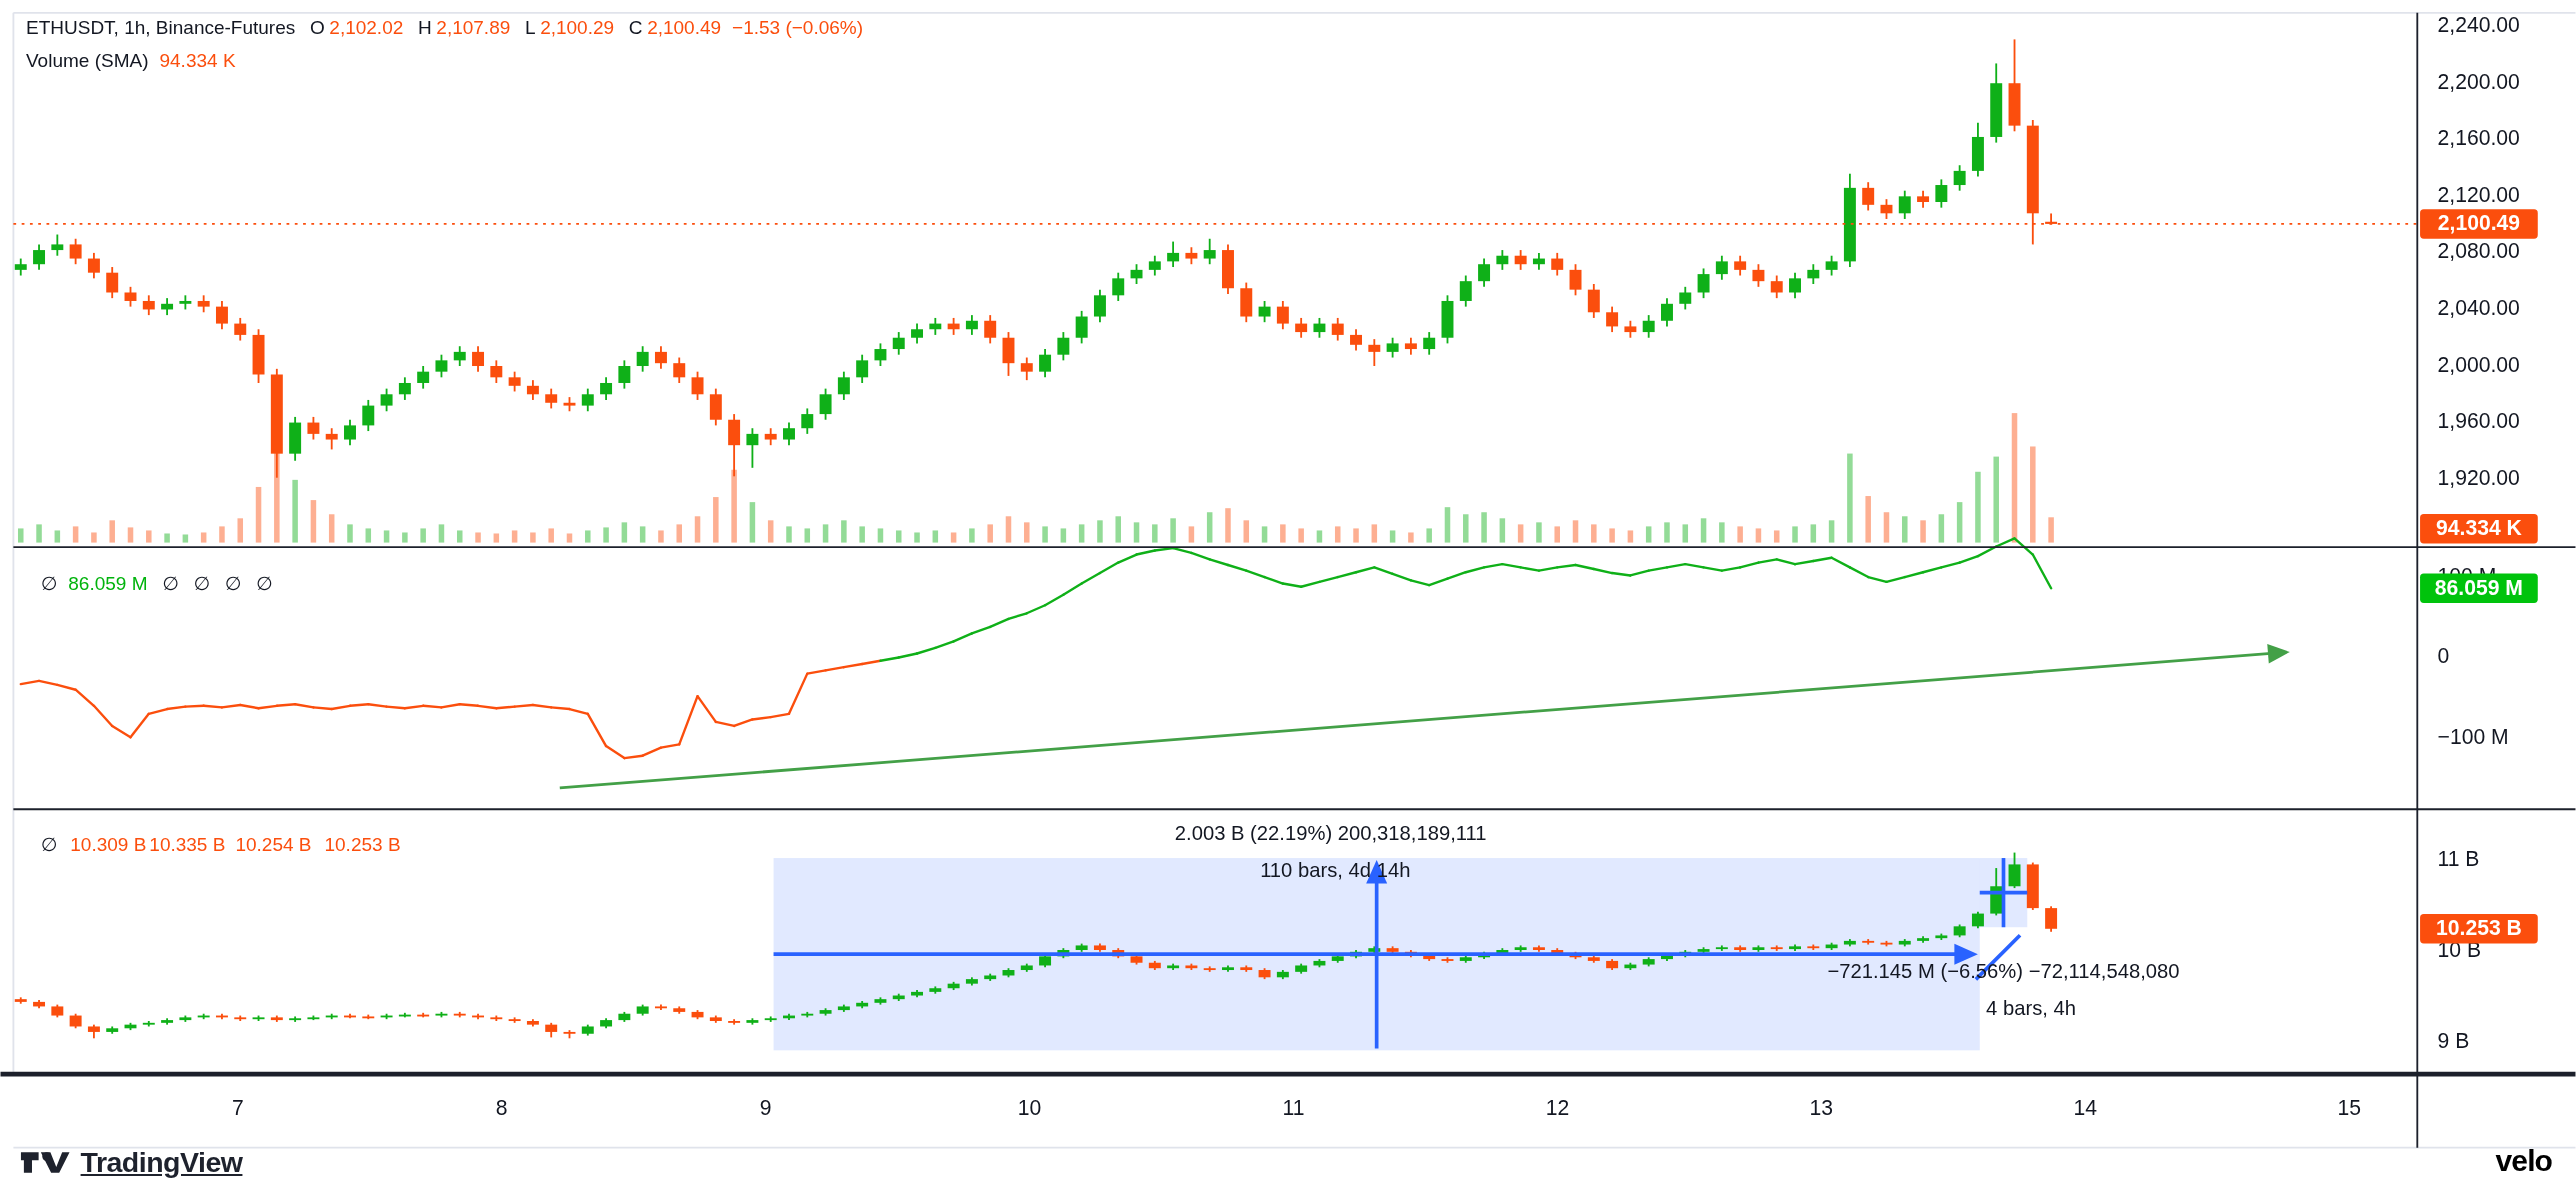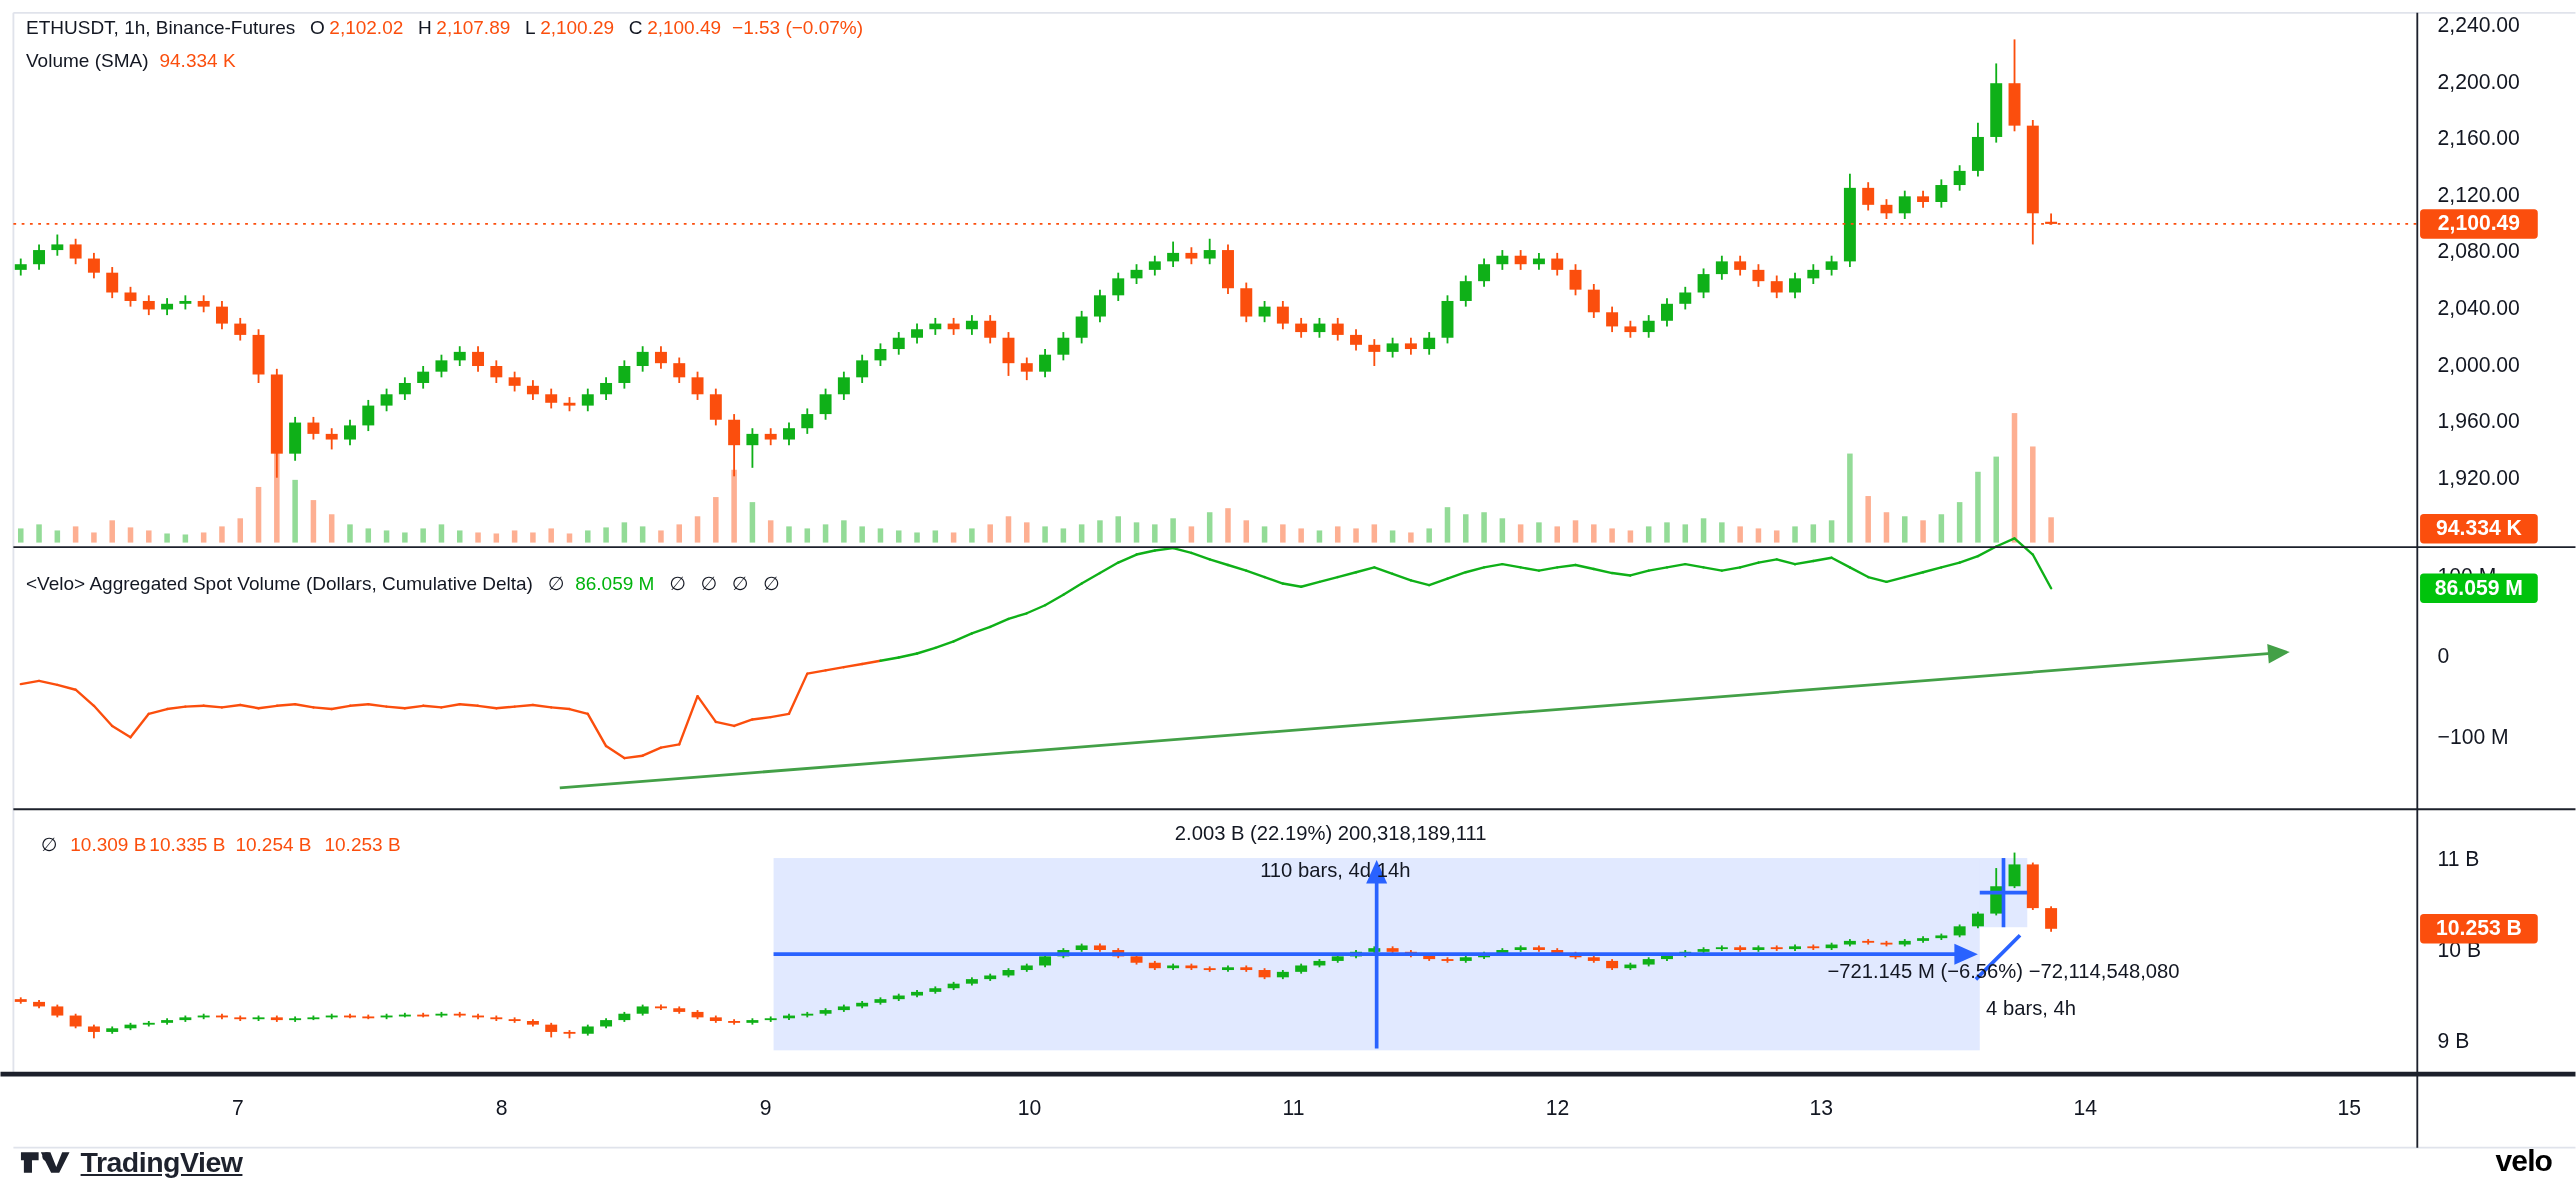--- a/index.html
+++ b/index.html
@@ -783,31 +783,30 @@
     <div class="lrow">
       <span class="lt">ETHUSDT, 1h, Binance-Futures</span>
       <span class="lk">O</span>
       <span class="lv dn">2,102.02</span>
       <span class="lk">H</span>
       <span class="lv dn">2,107.89</span>
       <span class="lk">L</span>
       <span class="lv dn">2,100.29</span>
       <span class="lk">C</span>
       <span class="lv dn">2,100.49</span>
-      <span class="lv dn" style="margin-left:11px">−1.53 (−0.07%)</span>
+      <span class="lv dn" style="margin-left:11px">−1.53 (−0.06%)</span>
     </div>
     <div class="lrow">
       <span class="lt">Volume (SMA)</span>
       <span class="lv dn" style="margin-left:11px">94.334 K</span>
     </div>
   </div>
 
   <div class="legend" style="left:26px;top:567px;">
     <div class="lrow">
-      <span class="lt">&lt;Velo&gt; Aggregated Spot Volume (Dollars, Cumulative Delta)</span>
       <span class="avg">∅</span>
       <span class="lv up" style="margin-left:11px">86.059 M</span>
       <span class="avg">∅</span>
       <span class="avg">∅</span>
       <span class="avg">∅</span>
       <span class="avg">∅</span>
     </div>
   </div>
 
   <div class="legend" style="left:26px;top:828px;">

